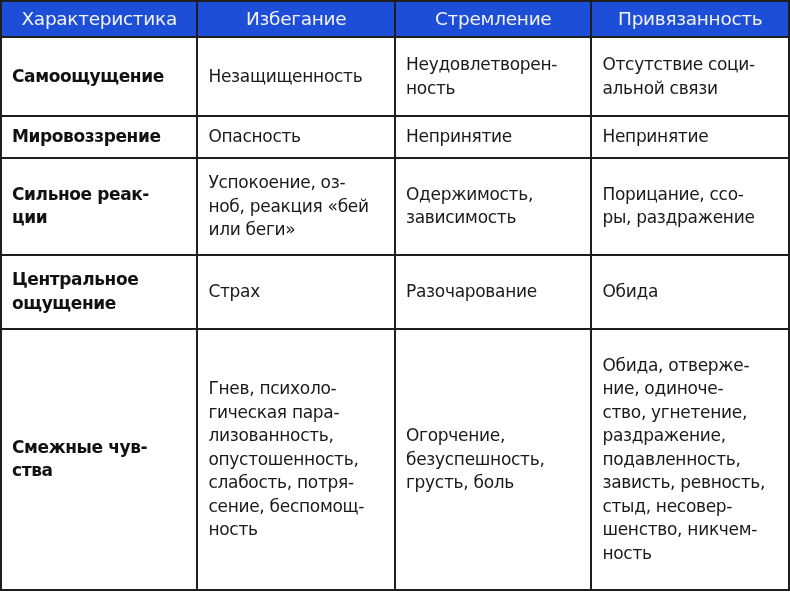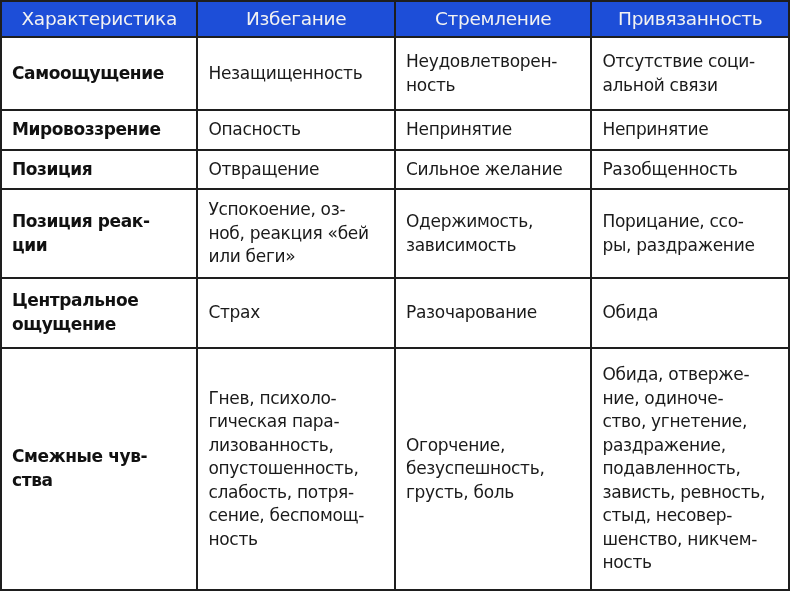--- a/index.html
+++ b/index.html
@@ -84,37 +84,23 @@
       <td>
           <span class="cell-text">Опасность</span>
         </td>
       <td>
           <span class="cell-text">Непринятие</span>
         </td>
       <td>
           <span class="cell-text">Непринятие</span>
         </td>
     </tr>
-    <tr style="height:37px">
-      <th>
-          <span class="cell-text">Позиция</span>
-        </th>
-      <td>
-          <span class="cell-text">Отвращение</span>
-        </td>
-      <td>
-          <span class="cell-text">Сильное желание</span>
-        </td>
-      <td>
-          <span class="cell-text">Разобщенность</span>
-        </td>
-    </tr>
     <tr style="height:84px">
       <th>
-          <span class="cell-text">Позиция реак-
+          <span class="cell-text">Сильное реак-
 ции</span>
         </th>
       <td>
           <span class="cell-text">Успокоение, оз-
 ноб, реакция «бей
 или беги»</span>
         </td>
       <td>
           <span class="cell-text">Одержимость,
 зависимость</span>

